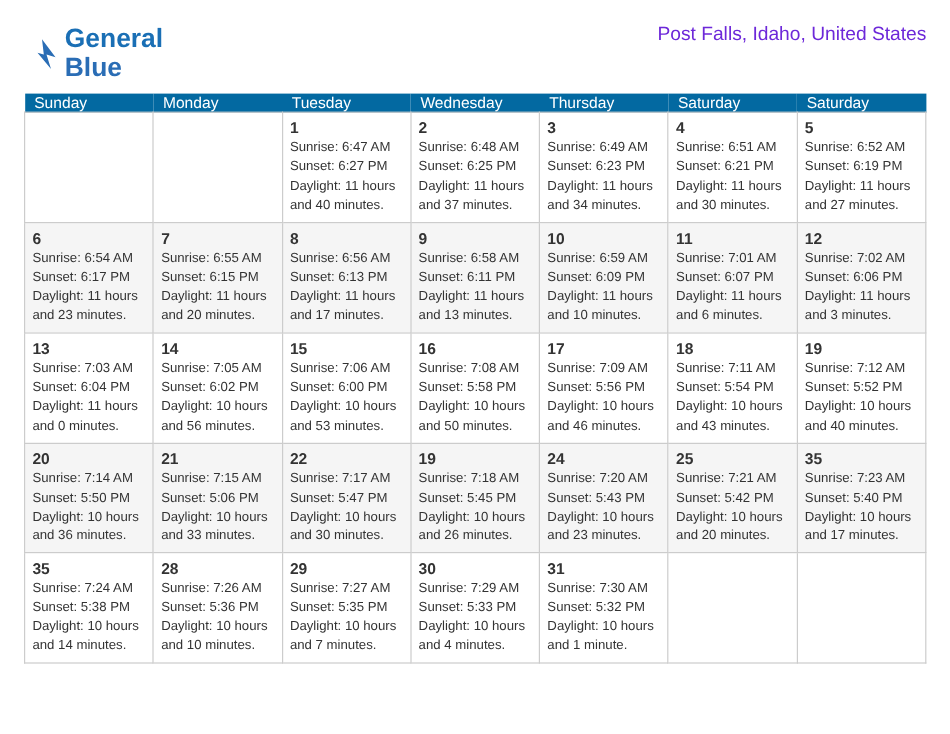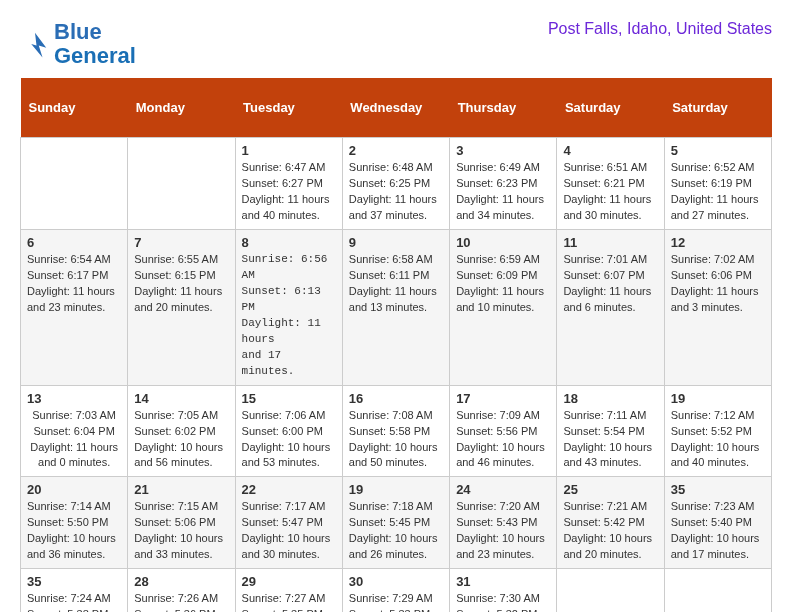--- a/index.html
+++ b/index.html
@@ -45,26 +45,26 @@
     .location {
       font-size: 16px;
       color: #6d28d9;
     }
     table {
       width: 100%;
       border-collapse: collapse;
       table-layout: fixed;
     }
     thead tr th {
-      background-color: #c2410c;
+      background-color: #0369a1;
       color: #fff;
       text-align: left;
-      padding: 22px 8px;
+      padding: 0 8px;
       font-size: 13px;
-      font-weight: bold;
+      font-weight: normal;
     }
     tbody tr td {
       border: 1px solid #ccc;
       vertical-align: top;
       padding: 5px 6px;
       font-size: 11px;
       color: #333;
       height: 90px;
     }
     tbody tr:nth-child(even) td {
@@ -85,22 +85,22 @@
   </style>
 </head>
 <body>
 
 <div class="header">
   <div class="logo">
     <svg class="logo-icon" viewBox="0 0 40 40">
       <polygon points="20,5 35,25 25,22 30,38 15,20 22,22" fill="#2a6db5"></polygon>
     </svg>
     <div class="logo-text">
+      <div><span>General</span></div>
       <div><span style="color:#2a6db5;">Blue</span></div>
-      <div><span>General</span></div>
     </div>
   </div>
   <div class="title-block">
     <div class="location">Post Falls, Idaho, United States</div>
   </div>
 </div>
 
 <table>
   <thead>
     <tr id="weekday-header">
@@ -163,21 +163,21 @@
         </td>
         <td>
           <span class="day-number">7</span>
           <div class="day-info" style="white-space: pre-line;">Sunrise: 6:55 AM
 Sunset: 6:15 PM
 Daylight: 11 hours
 and 20 minutes.</div>
         </td>
         <td>
           <span class="day-number">8</span>
-          <div class="day-info" style="white-space: pre-line; font-family: Liberation Mono, monospace;">Sunrise: 6:56 AM
+          <div class="day-info" style="white-space: pre-line;">Sunrise: 6:56 AM
 Sunset: 6:13 PM
 Daylight: 11 hours
 and 17 minutes.</div>
         </td>
         <td>
           <span class="day-number">9</span>
           <div class="day-info" style="white-space: pre-line;">Sunrise: 6:58 AM
 Sunset: 6:11 PM
 Daylight: 11 hours
 and 13 minutes.</div>
@@ -200,21 +200,21 @@
           <span class="day-number">12</span>
           <div class="day-info" style="white-space: pre-line;">Sunrise: 7:02 AM
 Sunset: 6:06 PM
 Daylight: 11 hours
 and 3 minutes.</div>
         </td>
       </tr>
       <tr>
         <td>
           <span class="day-number">13</span>
-          <div class="day-info" style="white-space: pre-line; text-align: center;">Sunrise: 7:03 AM
+          <div class="day-info" style="white-space: pre-line;">Sunrise: 7:03 AM
 Sunset: 6:04 PM
 Daylight: 11 hours
 and 0 minutes.</div>
         </td>
         <td>
           <span class="day-number">14</span>
           <div class="day-info" style="white-space: pre-line;">Sunrise: 7:05 AM
 Sunset: 6:02 PM
 Daylight: 10 hours
 and 56 minutes.</div>

